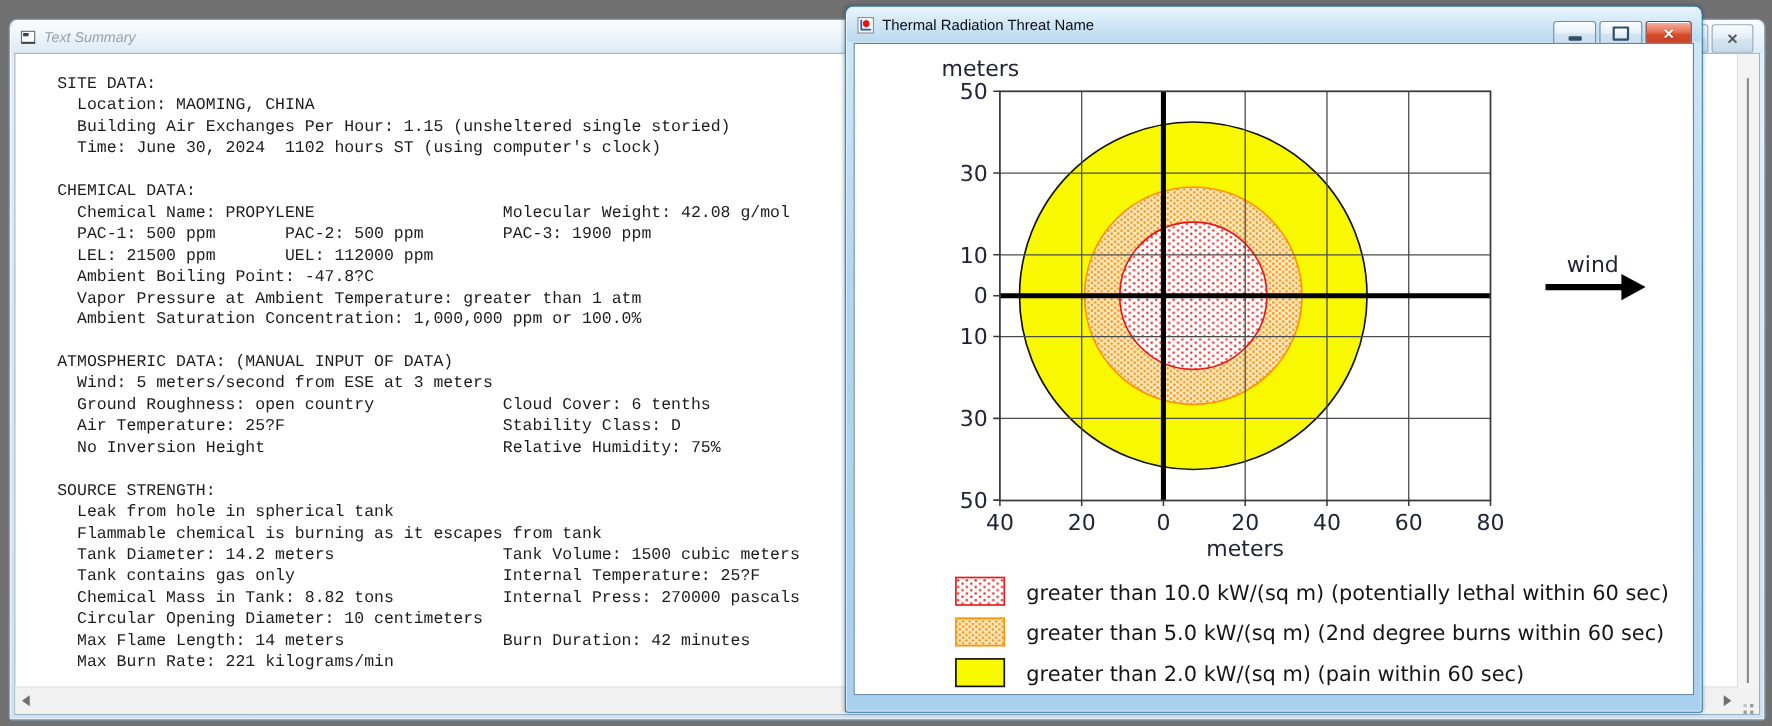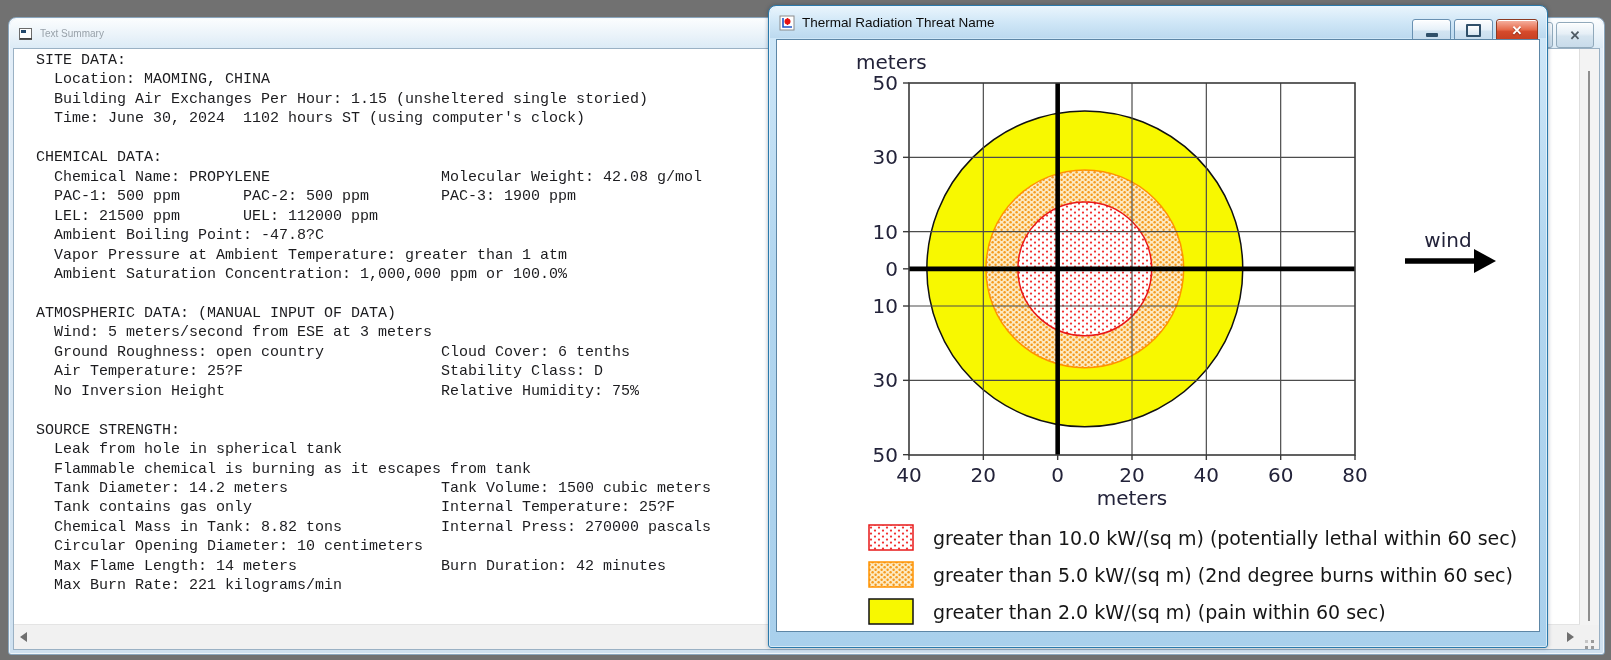--- a/index.html
+++ b/index.html
@@ -7,29 +7,29 @@
           font-family:"Liberation Sans",sans-serif;}
 
   
   .ts-window{position:absolute;left:8px;top:17px;width:1595px;height:636px;
     background:linear-gradient(180deg,#e3eef8,#cfe1f0);
     border:1px solid #8aa6bd;border-radius:8px 8px 3px 3px;
     box-shadow:inset 0 0 0 1px rgba(255,255,255,.65);}
   .ts-titlebar{position:absolute;left:1px;right:1px;top:1px;height:29px;
     border-radius:7px 7px 0 0;display:flex;align-items:center;
     background:linear-gradient(180deg,#fbfdfe,#e9f2f9 60%,#dcebf6);}
-  .ts-title{margin-left:6px;font-size:10px;color:#99a2aa;}
+  .ts-title{margin-left:6px;font-size:13px;color:#99a2aa;font-style:italic;}
   .ts-icon{margin-left:8px;width:16px;height:16px;flex:0 0 auto;}
   .ts-btn{position:absolute;top:3px;height:24px;border:1px solid #90a9bb;border-radius:3px;
     background:linear-gradient(180deg,#fbfdfe,#e6eff6 45%,#d5e4ef 55%,#c8dbea);
     box-shadow:inset 0 1px 0 #fff;display:flex;align-items:center;justify-content:center;
     color:#4f5a63;font-size:13px;font-weight:bold;}
   .ts-client{position:absolute;left:4px;right:4px;top:30px;bottom:4px;
     background:#ffffff;border:1px solid #9ab1c4;}
-  .ts-text{position:absolute;left:13px;top:2px;margin:0;white-space:pre;
+  .ts-text{position:absolute;left:13px;top:2px;margin:16px;white-space:pre;
     font-family:"Liberation Mono","DejaVu Sans Mono",monospace;
     font-size:15px;line-height:19.45px;color:#1c1c1f;}
   .ts-vscroll{position:absolute;top:0;right:0;bottom:24px;width:19px;
     background:#f3f3f3;border-left:1px solid #dedede;}
   .ts-vline{position:absolute;left:8px;top:22px;bottom:4px;width:2px;background:#8e8e8e;}
   .ts-hscroll{position:absolute;left:0;right:19px;bottom:0;height:24px;
     background:#f1f1f1;border-top:1px solid #e4e4e4;}
   .arrow-left{position:absolute;left:6px;top:7px;width:0;height:0;
     border:5px solid transparent;border-right:7px solid #6f6f6f;border-left:none;}
   .arrow-right{position:absolute;right:6px;top:7px;width:0;height:0;

